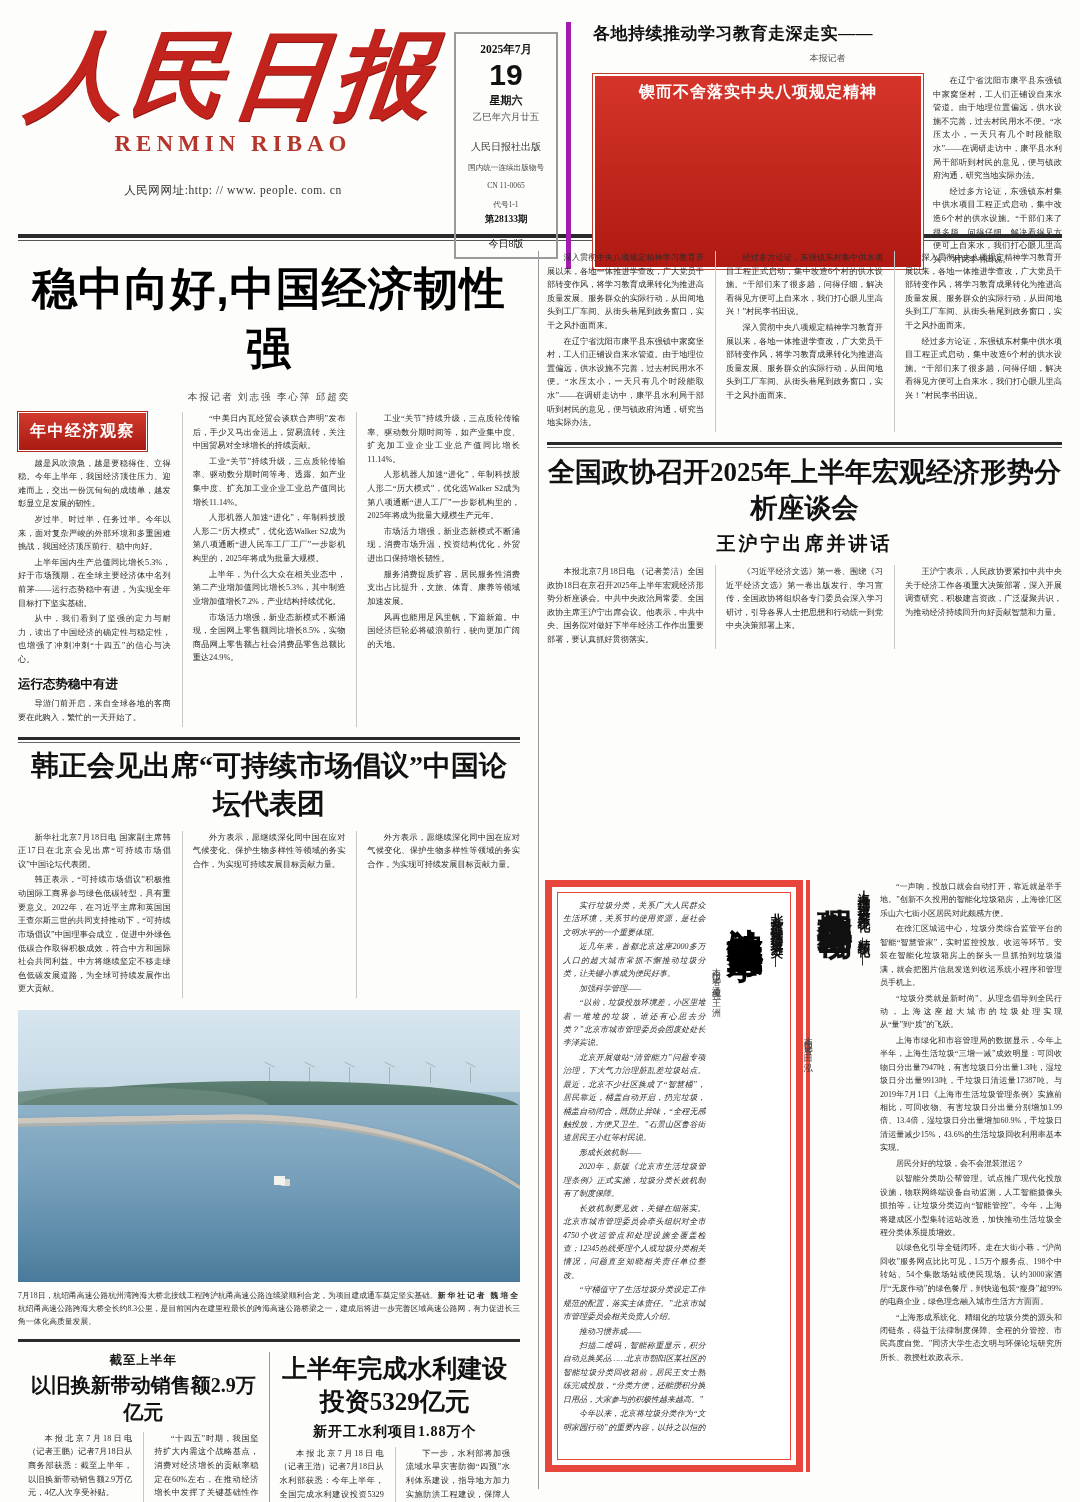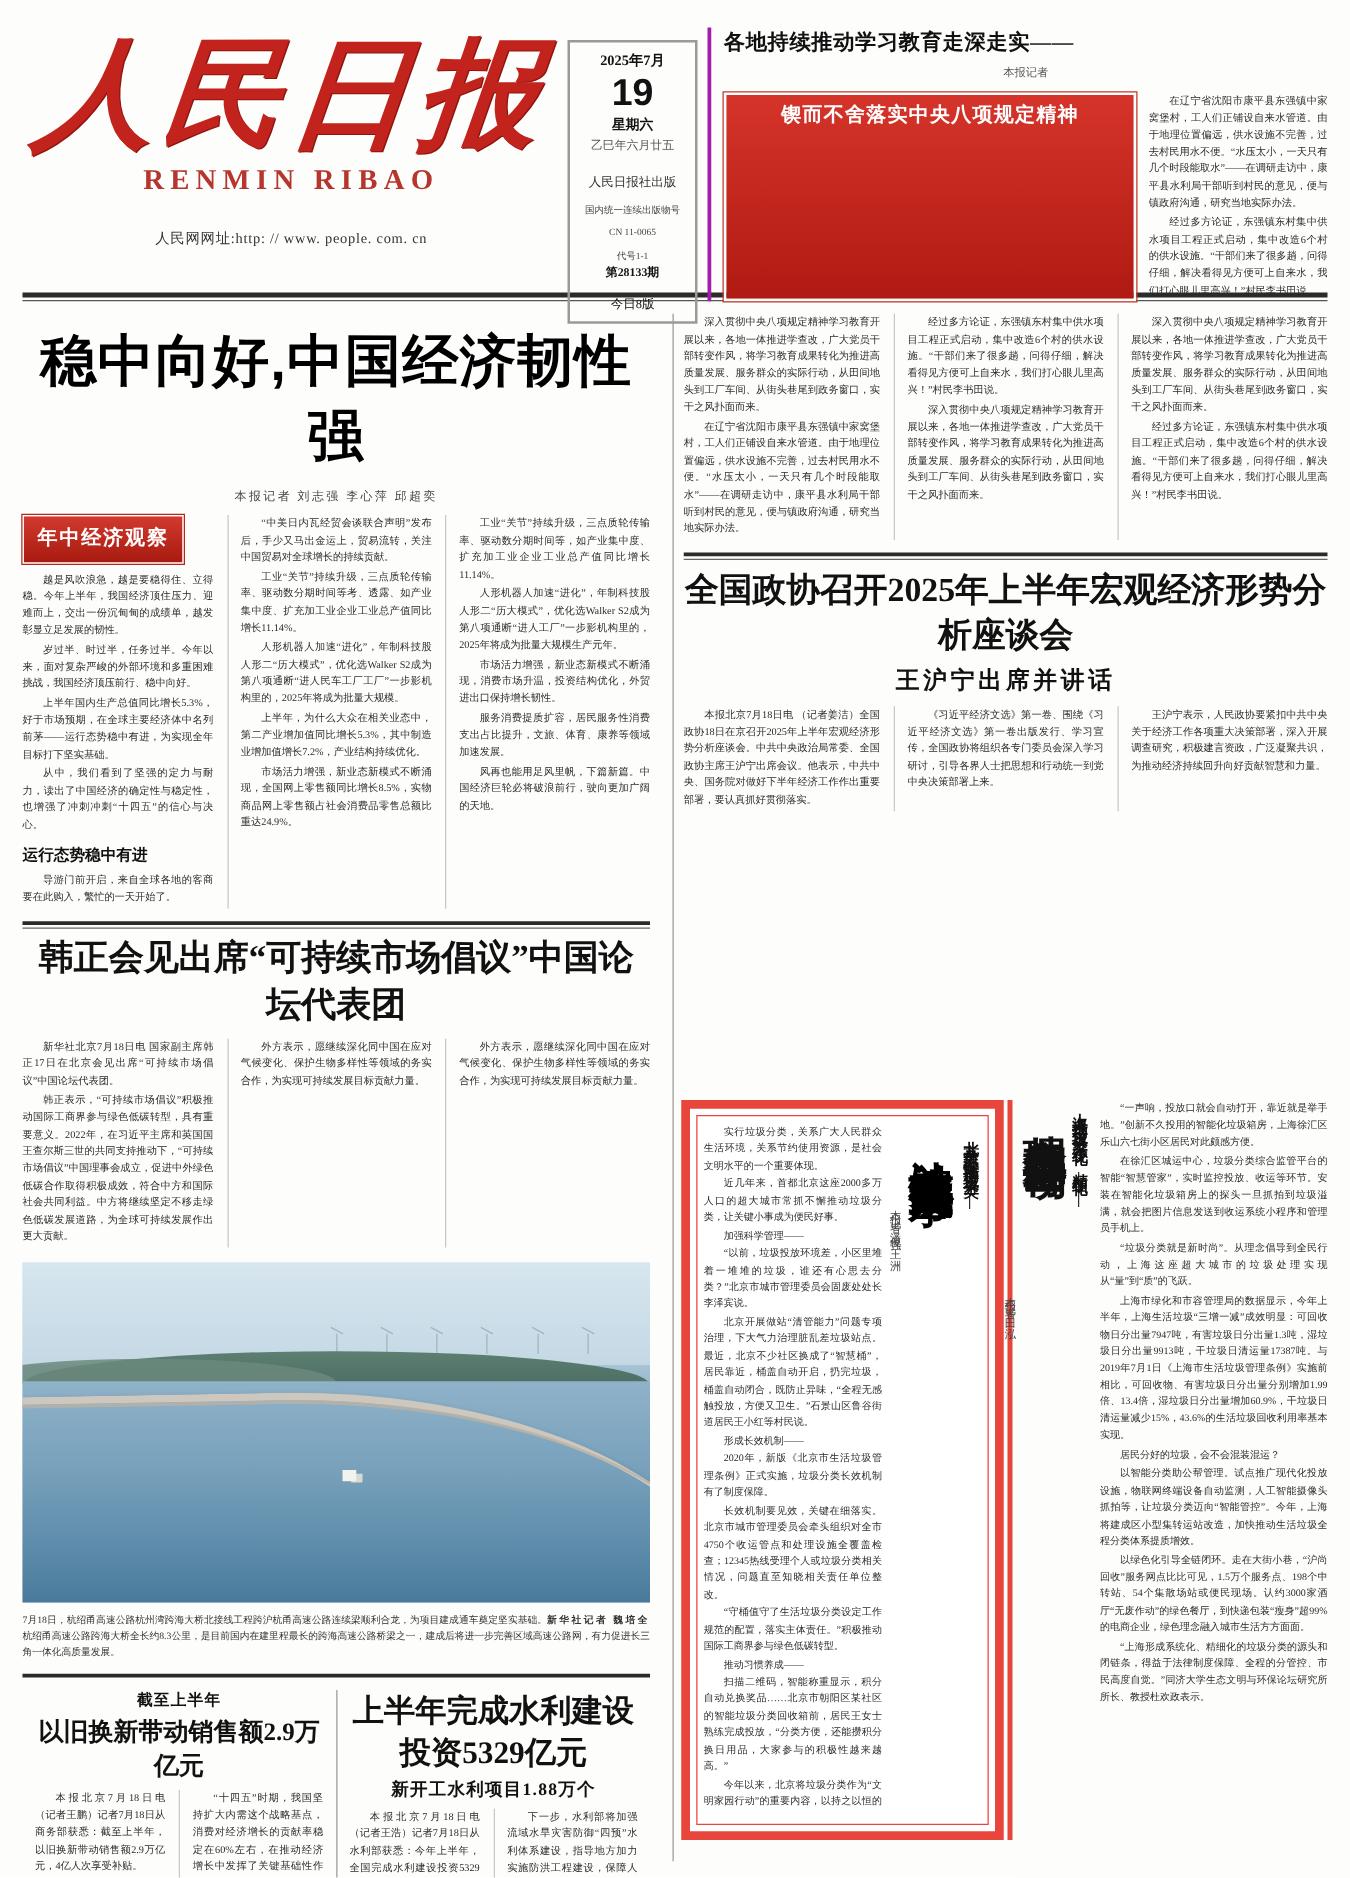--- a/index.html
+++ b/index.html
@@ -37,21 +37,21 @@
   .mb-date{font-size:11.5px;font-weight:bold;margin-bottom:2px;}
   .mb-day{font-size:30px;font-weight:bold;line-height:1;margin:2px 0 3px;font-family:"Liberation Sans",sans-serif;}
   .mb-week{font-size:11px;font-weight:bold;}
   .mb-lunar{font-size:9.5px;color:#555;margin-top:2px;}
   .mb-pub{font-size:10px;margin-top:16px;color:#333;}
   .mb-small{font-size:7.6px;color:#444;margin-top:7px;line-height:1.5;}
   .mb-issue{font-size:9.5px;font-weight:bold;margin-top:3px;}
   .mb-pages{font-size:10px;font-weight:normal;margin-top:10px;}
 
   
-  .mast-right{flex:1;padding-left:10px;border-left:3px solid #a21caf;margin-left:8px;margin-top:6px;}
+  .mast-right{flex:1;padding-left:22px;border-left:5px solid #a21caf;margin-left:8px;margin-top:6px;}
   .tr-kicker{font-size:17px;font-weight:bold;letter-spacing:.5px;color:#111;font-family:"Liberation Serif",serif;}
   .tr-title{
     font-size:37px;font-weight:bold;letter-spacing:1px;margin-top:5px;color:#000;
     font-family:"Liberation Sans","DejaVu Sans",sans-serif;
   }
   .tr-byline{text-align:center;font-size:9px;color:#555;margin-top:7px;}
   .tr-under{display:flex;margin-top:9px;gap:10px;}
   .redbar{
     background:linear-gradient(180deg,#d5342a,#b01a12);
     color:#fff;font-weight:bold;font-size:16px;letter-spacing:1px;
@@ -156,21 +156,21 @@
     writing-mode:vertical-rl;font-size:12.5px;font-weight:bold;letter-spacing:3px;
     height:100%;color:#111;padding-top:4px;
   }
   .vt-title{
     writing-mode:vertical-rl;font-family:"Liberation Sans","DejaVu Sans",sans-serif;
     font-size:36px;font-weight:bold;letter-spacing:2px;height:100%;color:#000;line-height:1.04;
   }
   .vt-byline{writing-mode:vertical-rl;font-size:9px;color:#444;letter-spacing:3px;height:100%;padding-top:62px;}
   .feature-body{flex:1;font-size:8px;line-height:1.68;text-align:justify;color:#2b2b2b;
     column-count:1;overflow:hidden;}
-  .feature-body p{margin:0 0 1px;text-indent:2em;}
+  .feature-body p{margin:0 0 1px;text-indent:2em;font-style:italic;}
 
   .feature2{
     position:absolute;left:812px;top:880px;width:60px;height:560px;
   }
   .vt-kicker2{writing-mode:vertical-rl;font-size:12.5px;font-weight:bold;letter-spacing:3px;height:330px;}
   .vt-title2{
     writing-mode:vertical-rl;font-family:"Liberation Sans","DejaVu Sans",sans-serif;
     font-size:35px;font-weight:bold;letter-spacing:2px;height:100%;line-height:1.05;
   }
   .vt-wrap{display:flex;flex-direction:row-reverse;height:100%;gap:2px;}
@@ -367,21 +367,21 @@
       <div class="vt-byline">本报记者  潘俊强  王  洲</div>
       <div class="feature-body">
         <p>实行垃圾分类，关系广大人民群众生活环境，关系节约使用资源，是社会文明水平的一个重要体现。</p>
         <p>近几年来，首都北京这座2000多万人口的超大城市常抓不懈推动垃圾分类，让关键小事成为便民好事。</p>
         <p>加强科学管理——</p>
         <p>“以前，垃圾投放环境差，小区里堆着一堆堆的垃圾，谁还有心思去分类？”北京市城市管理委员会固废处处长李泽宾说。</p>
         <p>北京开展做站“清管能力”问题专项治理，下大气力治理脏乱差垃圾站点。最近，北京不少社区换成了“智慧桶”，居民靠近，桶盖自动开启，扔完垃圾，桶盖自动闭合，既防止异味，“全程无感触投放，方便又卫生。”石景山区鲁谷街道居民王小红等村民说。</p>
         <p>形成长效机制——</p>
         <p>2020年，新版《北京市生活垃圾管理条例》正式实施，垃圾分类长效机制有了制度保障。</p>
         <p>长效机制要见效，关键在细落实。北京市城市管理委员会牵头组织对全市4750个收运管点和处理设施全覆盖检查；12345热线受理个人或垃圾分类相关情况，问题直至知晓相关责任单位整改。</p>
-        <p>“守桶值守了生活垃圾分类设定工作规范的配置，落实主体责任。”积极推动国际工商界参与绿色低碳转型。</p>
+        <p>“守桶值守了生活垃圾分类设定工作规范的配置，落实主体责任。”北京市城市管理委员会相关负责人介绍。</p>
         <p>推动习惯养成——</p>
         <p>扫描二维码，智能称重显示，积分自动兑换奖品……北京市朝阳区某社区的智能垃圾分类回收箱前，居民王女士熟练完成投放，“分类方便，还能攒积分换日用品，大家参与的积极性越来越高。”</p>
         <p>今年以来，北京将垃圾分类作为“文明家园行动”的重要内容，以持之以恒的努力推动，进一步推动市民文明习惯养成。</p>
       </div>
     </div>
   </div>
   <div class="redstripe"></div>
 
   <div class="feature2">
     <div class="vt-wrap">

